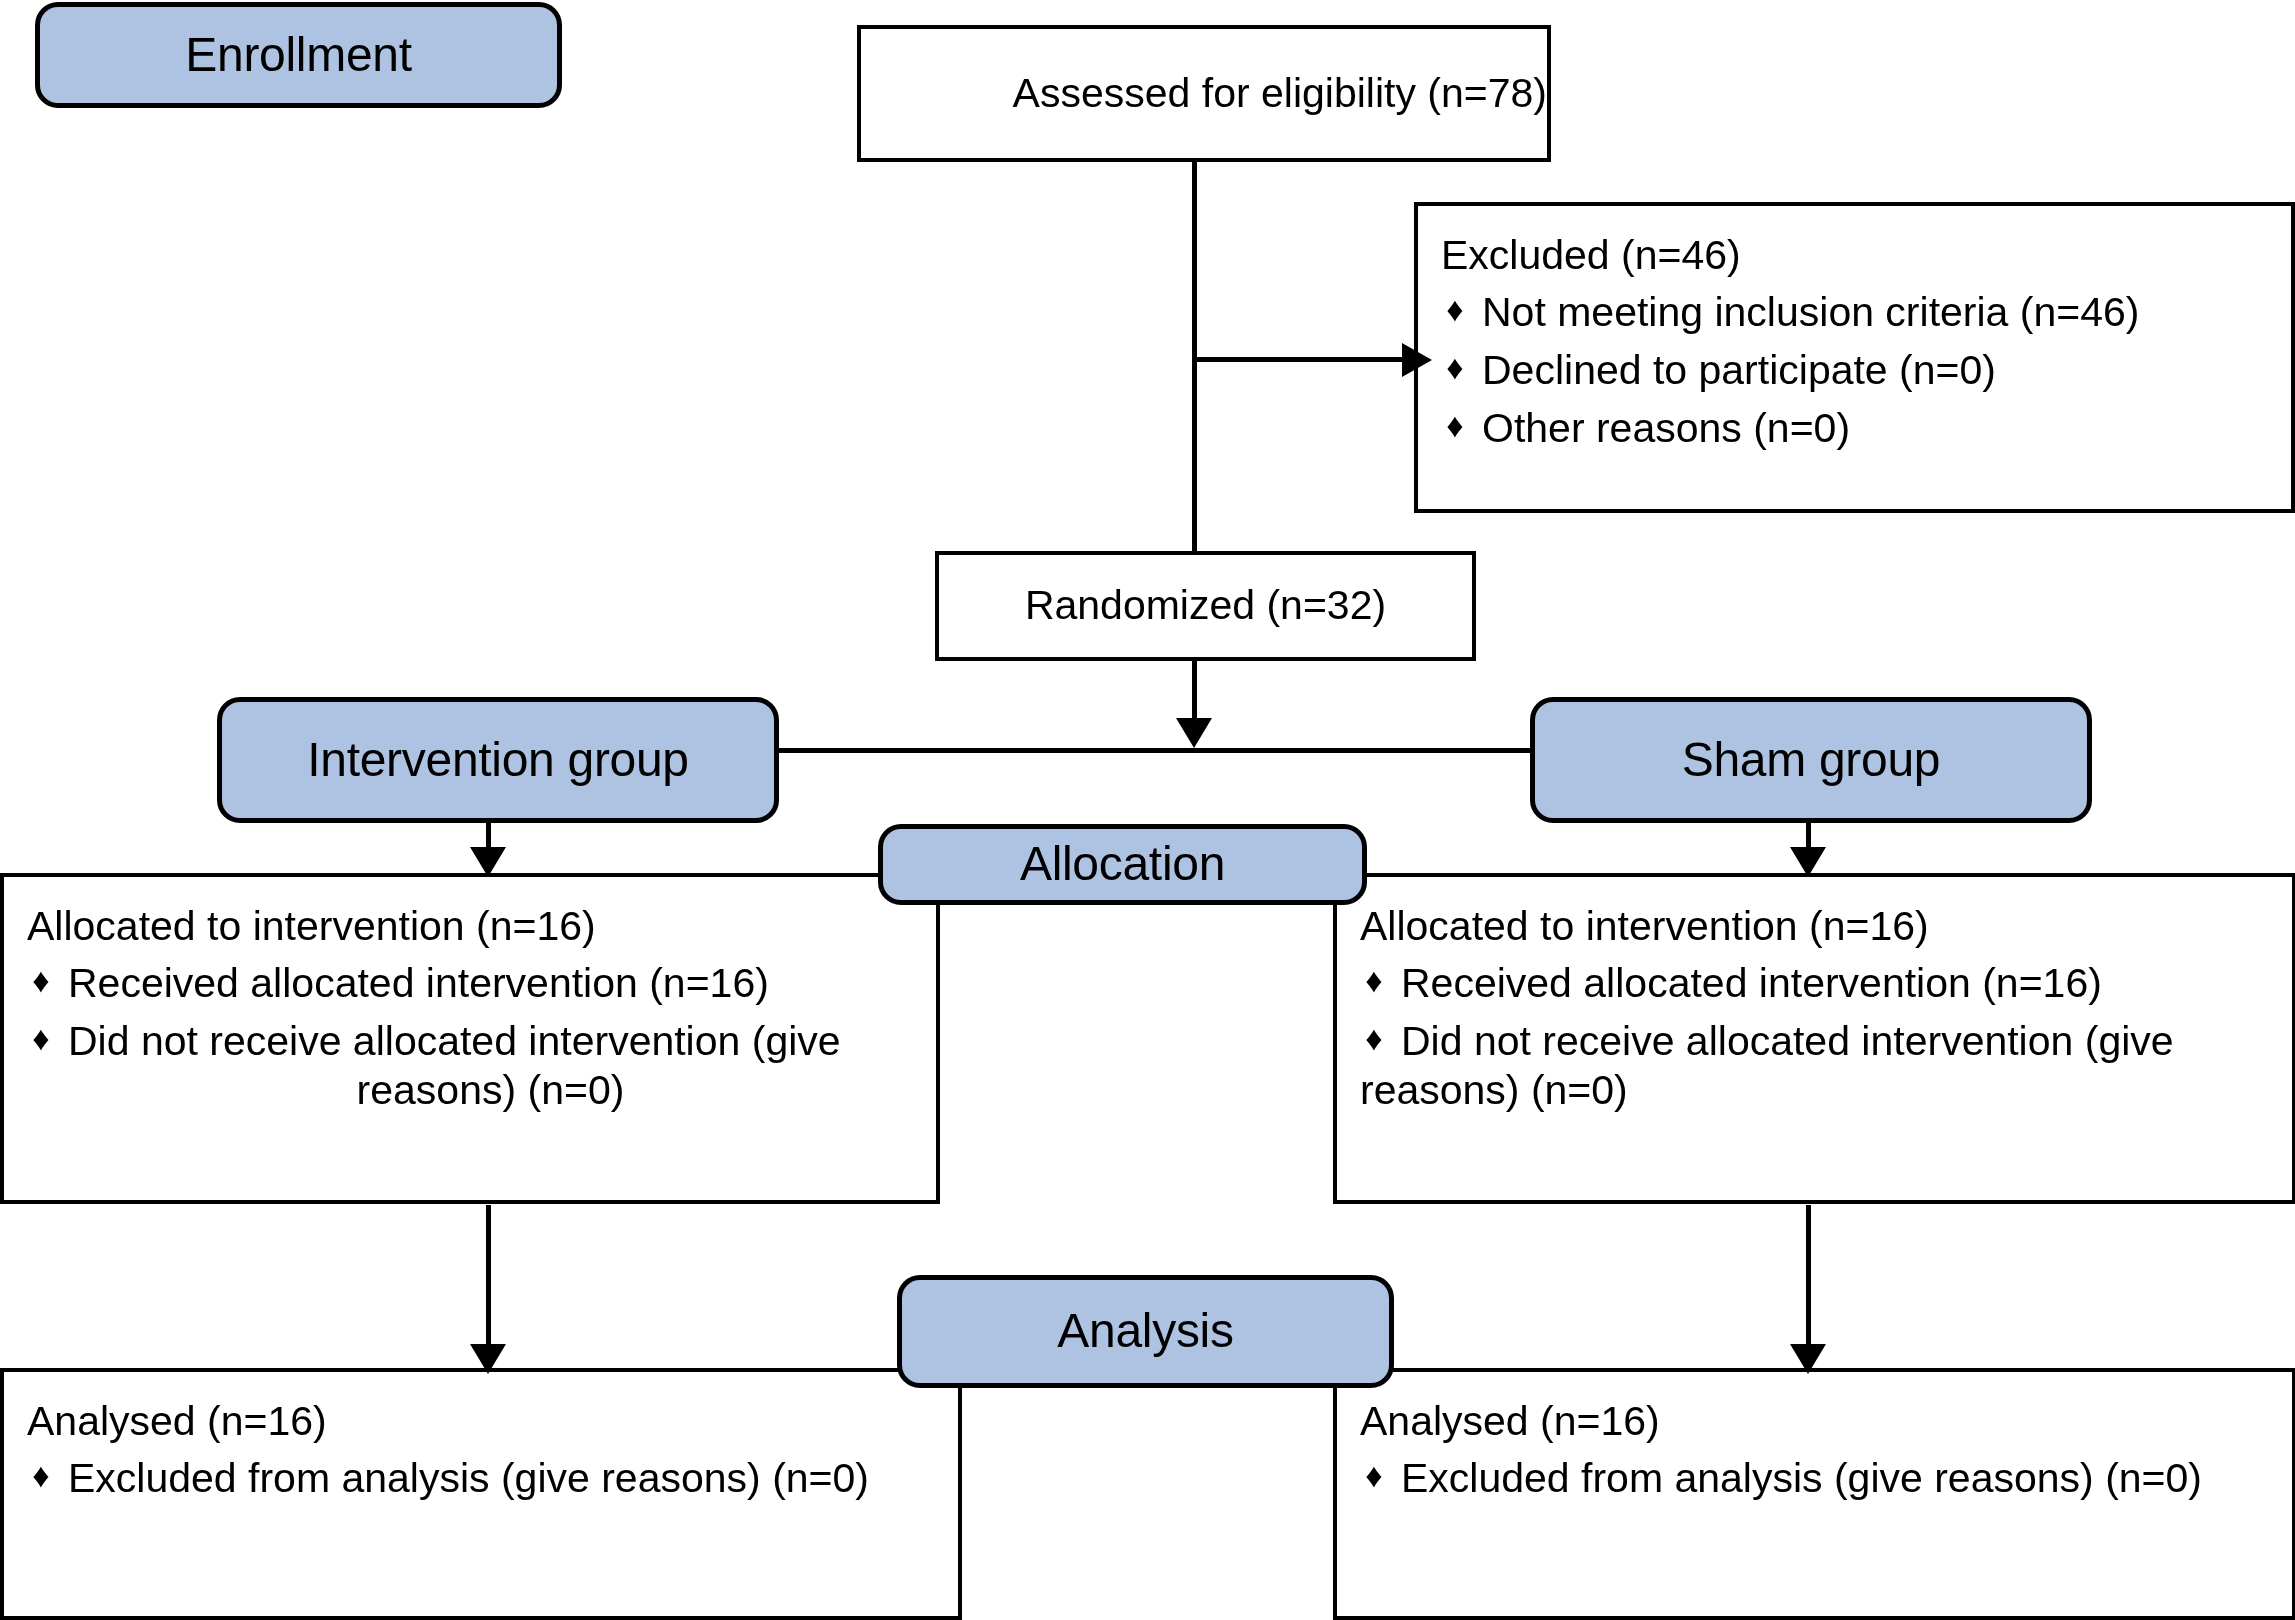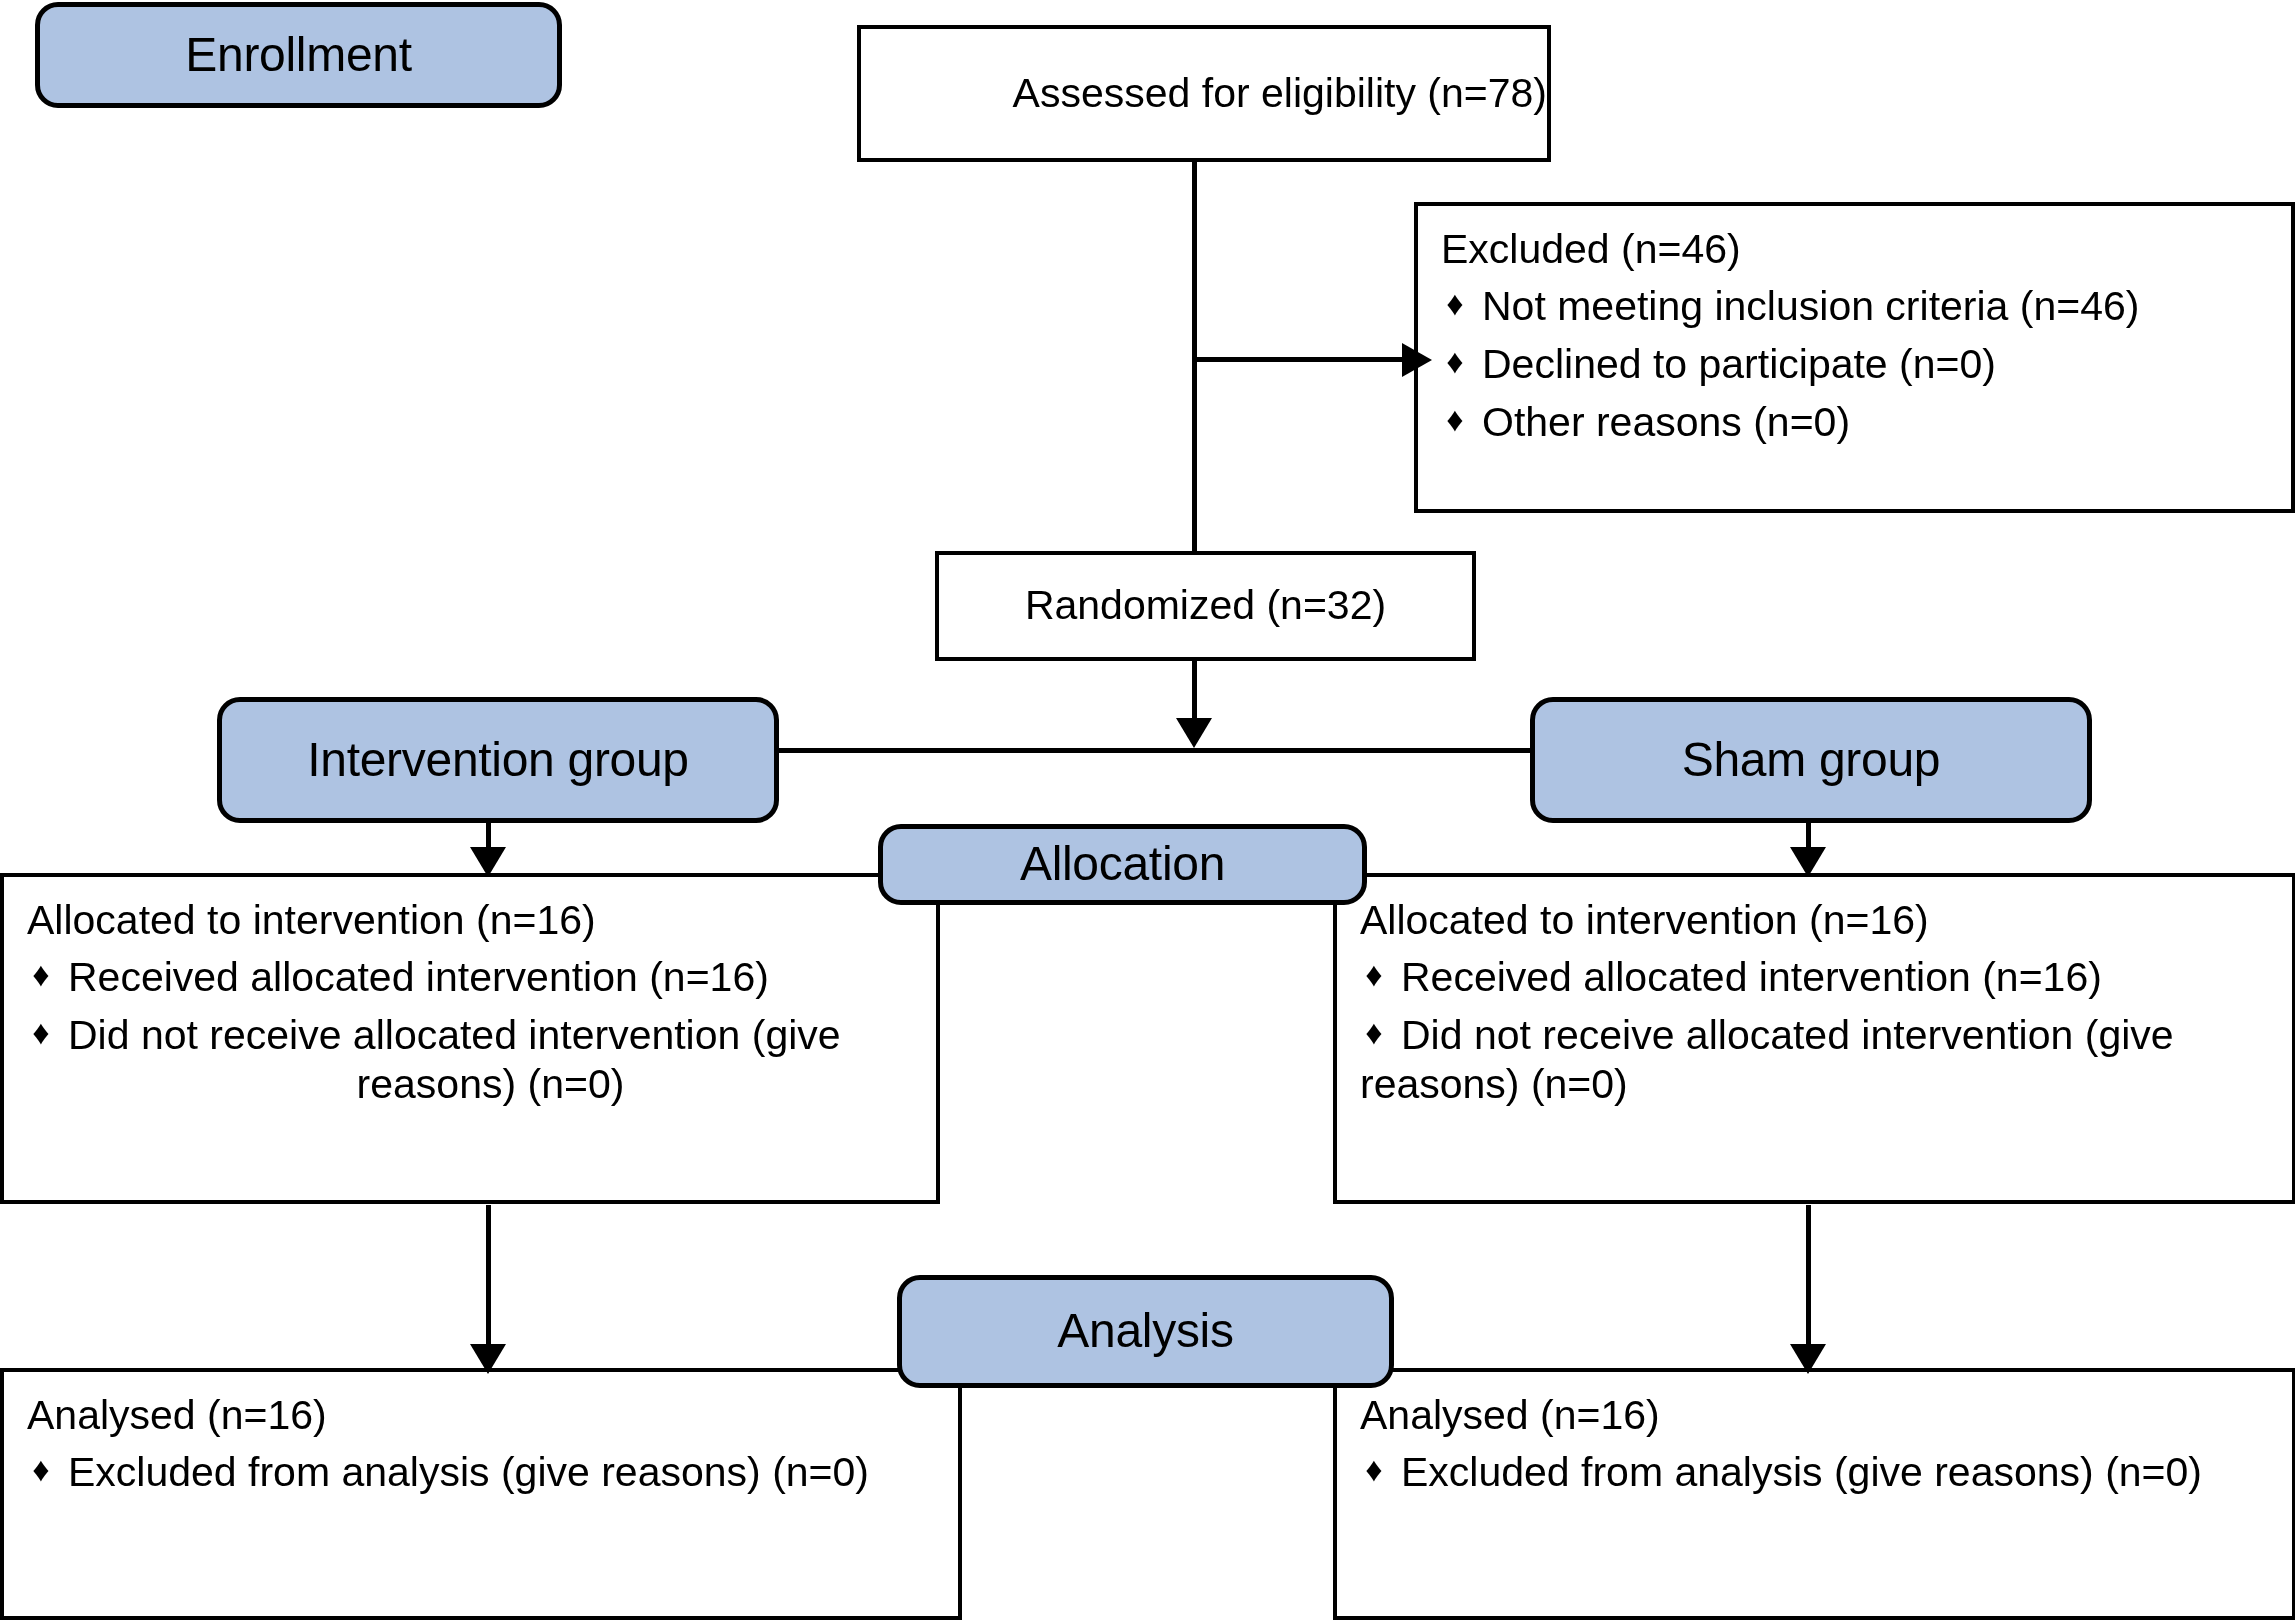--- a/index.html
+++ b/index.html
@@ -40,21 +40,21 @@
   }
   .centered{
     display:flex;
     align-items:center;
     justify-content:center;
     text-align:center;
   }
   .centered .txt{font-size:41px;line-height:1.1;white-space:nowrap;}
 
   
-  .listbox{padding:19px 23px 0 23px;}
+  .listbox{padding:25px 23px 0 23px;}
   .listbox .head{
     font-size:41px;
     line-height:1.18;
     margin:0 0 5.3px 0;
     white-space:nowrap;
   }
   .listbox ul{
     list-style:none;
     margin:0;
     padding:0;

